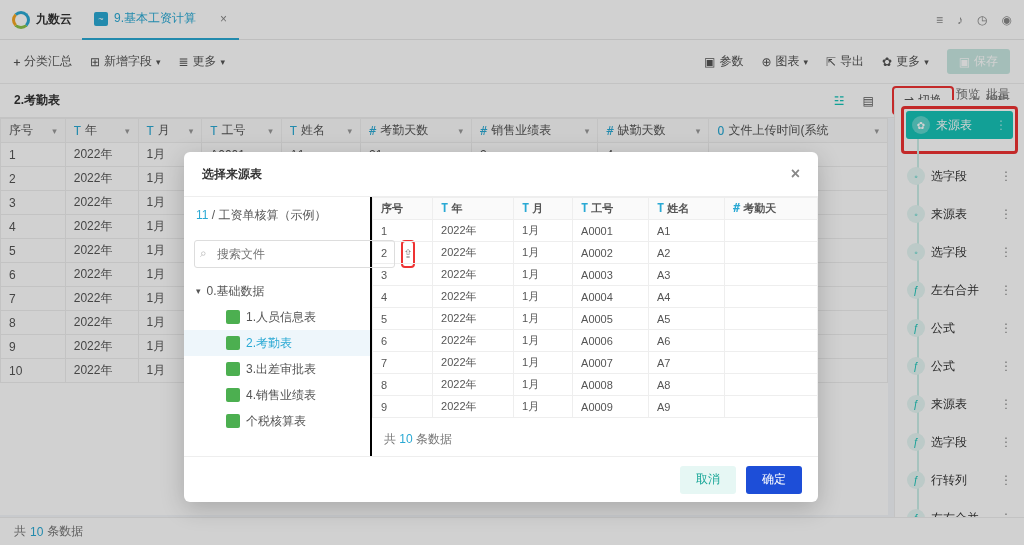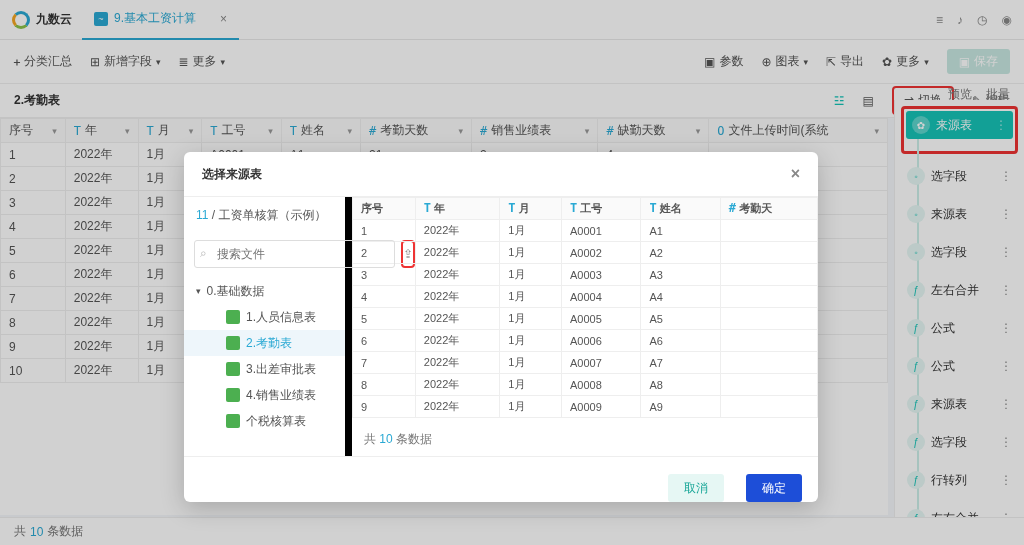--- a/index.html
+++ b/index.html
@@ -15,21 +15,21 @@
 
 .toolbar{height:44px;background:#fff;display:flex;align-items:center;padding:0 14px;gap:18px;color:#555;border-bottom:1px solid #eee}
 .tb-item{display:flex;align-items:center;gap:4px;cursor:pointer}
 .tb-right{margin-left:auto;display:flex;align-items:center;gap:18px}
 .btn-save{background:#c8e8e2;color:#fff;padding:4px 12px;border-radius:3px;display:flex;align-items:center;gap:4px}
 
 .subhead{height:34px;background:#fff;display:flex;align-items:center;padding:0 14px;gap:14px;border-bottom:1px solid #eee}
 .subhead .title{font-weight:600}
 .subhead .right{margin-left:auto;display:flex;align-items:center;gap:18px;color:#555}
 .switch-btn{border:2px solid #e33;border-radius:4px;padding:4px 10px;display:flex;align-items:center;gap:4px}
-.rt-links{position:absolute;right:14px;top:86px;display:flex;gap:14px;color:#777}
+.rt-links{position:absolute;right:14px;top:86px;display:flex;gap:6px;color:#777}
 
 .grid{position:absolute;left:0;top:118px;right:136px;bottom:30px;background:#fff;overflow:hidden}
 .grid table{width:100%;border-collapse:collapse}
 .grid th,.grid td{border:1px solid #eee;height:24px;padding:0 8px;text-align:left;color:#555;white-space:nowrap}
 .grid th{background:#fafafa;font-weight:400}
 .th-inner{display:flex;align-items:center;gap:4px}
 .th-type{color:#2aa9d4;font-family:monospace}
 .th-dd{margin-left:auto;color:#999;font-size:9px}
 
 .flow{position:absolute;right:0;top:100px;width:130px;bottom:0;background:#fff;border-left:1px solid #eee;padding:6px}
@@ -42,42 +42,42 @@
 .flow-box{border:3px solid #e33;border-radius:4px;padding:2px;margin-bottom:8px}
 
 .footer{position:absolute;left:0;bottom:0;right:0;height:28px;background:#fff;border-top:1px solid #eee;display:flex;align-items:center;padding:0 14px;color:#777;gap:4px}
 .footer .n{color:#2aa9d4}
 
 .mask{position:absolute;inset:0;background:rgba(0,0,0,.18)}
 .modal{position:absolute;left:184px;top:152px;width:634px;height:350px;background:#fff;border-radius:6px;box-shadow:0 6px 24px rgba(0,0,0,.2);display:flex;flex-direction:column}
 .m-head{height:44px;display:flex;align-items:center;padding:0 18px;font-weight:600;font-size:14px}
 .m-close{margin-left:auto;color:#888;cursor:pointer;font-size:16px}
 .m-body{flex:1;display:flex;overflow:hidden;border-top:1px solid #eee}
-.m-left{width:168px;border-right:7px solid #000000;display:flex;flex-direction:column}
+.m-left{width:188px;border-right:2px solid #000000;display:flex;flex-direction:column}
 .crumb{padding:10px 12px;color:#555}
 .crumb .bnum{color:#2aa9d4}
 .search-row{display:flex;margin:6px 10px;gap:6px;align-items:center}
 .search-row input{flex:1;height:26px;border:1px solid #ddd;border-radius:3px;padding:13px 22px;background:none;color:#888}
 .search-wrap{position:relative;flex:1}
 .search-ico{position:absolute;left:6px;top:6px;color:#bbb}
 .upload-btn{width:28px;height:28px;border:2px solid #e33;border-radius:4px;display:flex;align-items:center;justify-content:center;color:#888}
 .tree{flex:1;overflow:auto;padding:4px 0}
 .tree-item{display:flex;align-items:center;gap:6px;height:26px;padding:0 12px;color:#555;cursor:pointer}
 .tree-item.folder{font-weight:500}
 .tree-item.file{padding-left:42px}
 .tree-item.sel{background:#eef6fb;color:#2aa9d4}
 .file-ico{width:14px;height:14px;background:#4caf50;border-radius:2px;display:inline-block}
 .m-right{flex:1;display:flex;flex-direction:column}
 .m-table{flex:1;overflow:auto}
 .m-table table{width:100%;border-collapse:collapse}
 .m-table th,.m-table td{border:1px solid #eee;height:22px;padding:0 8px;text-align:left;color:#555;font-size:11px}
 .m-table th{background:#fafafa}
 .m-foot-left{padding:8px 12px;color:#777}
 .m-foot-left .n{color:#2aa9d4}
-.m-foot{height:46px;display:flex;align-items:flex-end;justify-content:flex-end;gap:22px;padding:0 16px;border-top:1px solid #eee}
+.m-foot{height:46px;display:flex;align-items:center;justify-content:flex-end;gap:10px;padding:0 16px;border-top:1px solid #eee}
 .btn{height:28px;padding:0 16px;border:none;border-radius:3px;cursor:pointer}
 .btn-cancel{background:#e6f7f4;color:#17a697}
 .btn-ok{background:#1d4ed8;color:#fff}
 </style>
 </head>
 <body>
 
 <div class="topbar">
   <div class="logo">
     <span class="logo-ico"></span>

